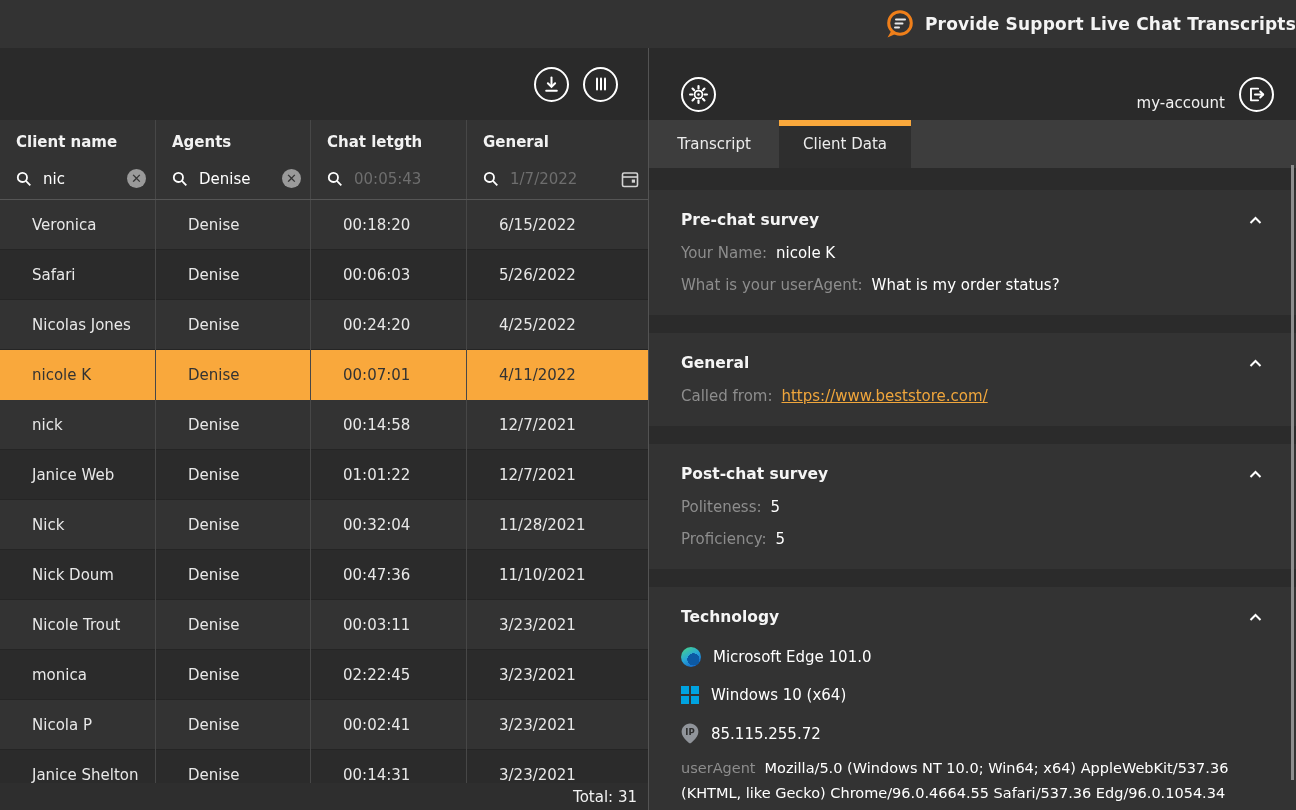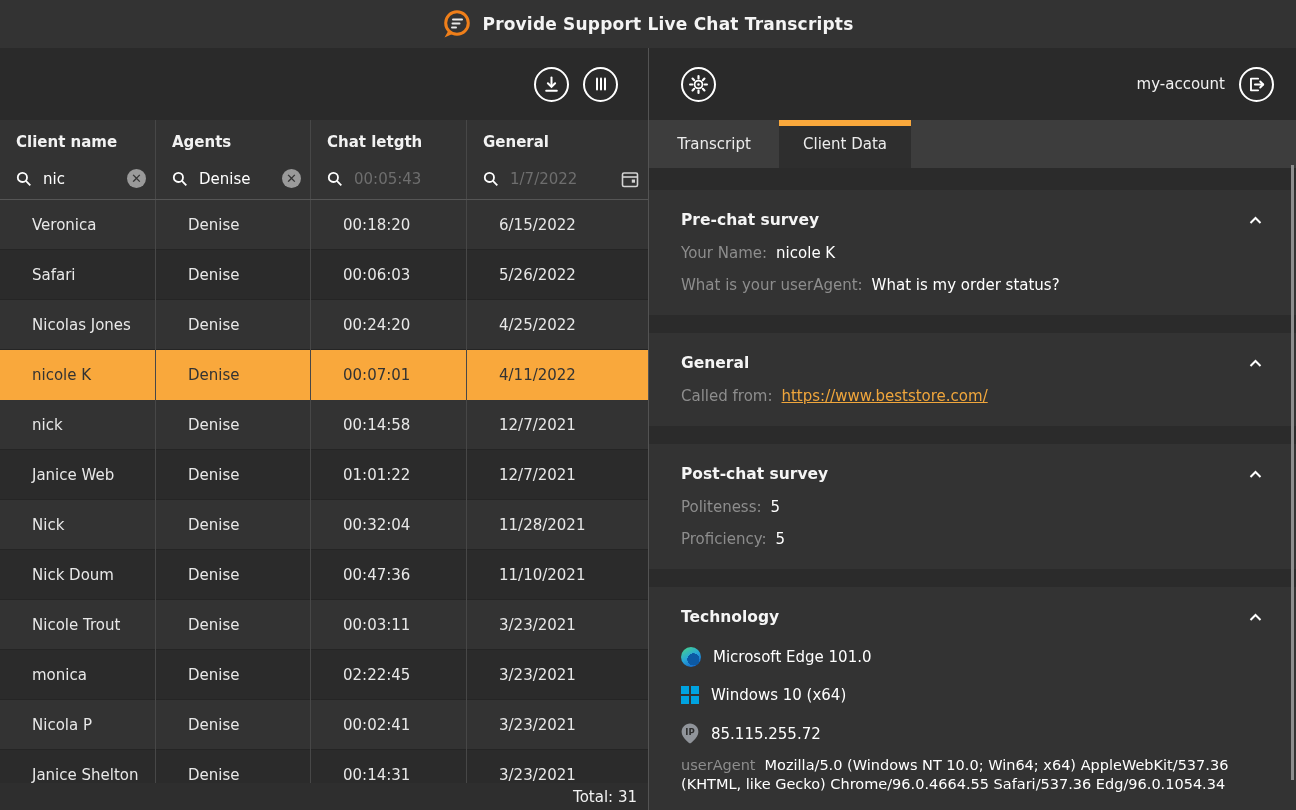--- a/index.html
+++ b/index.html
@@ -5,31 +5,31 @@
   :root{
     --accent:#f9a83c; --brand:#ef7f1a; --link:#f0a63c;
     --bg:#2b2b2b; --bg-dark:#2a2a2a; --bg-section:#333333;
     --divider:#474747; --label:#8d8d8d;
   }
   *{margin:0;padding:0;box-sizing:border-box}
   html,body{width:1296px;height:810px;overflow:hidden}
   body{background:var(--bg);font-family:"DejaVu Sans","Liberation Sans",sans-serif;color:#ececec;position:relative}
 
   
-  .topbar{position:absolute;top:0;left:0;width:1296px;height:48px;background:#333538;background:#333;display:flex;align-items:center;justify-content:center;gap:10px;z-index:10}
+  .topbar{position:absolute;top:0;left:0;width:1296px;height:48px;background:#333538;background:#333;display:flex;align-items:center;justify-content:flex-end;gap:10px;z-index:10}
   .topbar .title{font-weight:bold;font-size:17px;color:#f4f4f4;letter-spacing:.2px}
 
   
   .left-panel{position:absolute;top:48px;left:0;width:648px;height:762px;background:var(--bg)}
   .right-panel{position:absolute;top:48px;left:649px;width:647px;height:762px;background:var(--bg);overflow:hidden}
   .vdivider{position:absolute;top:48px;left:648px;width:1px;height:762px;background:#535353;z-index:9}
 
   
   .l-toolbar{height:72px;background:var(--bg-dark);display:flex;align-items:center;justify-content:flex-end;gap:14px;padding-right:30px}
-  .r-toolbar{height:72px;background:var(--bg-dark);display:flex;align-items:center;padding:0 22px 0 32px}
+  .r-toolbar{height:72px;background:var(--bg-dark);display:flex;align-items:flex-end;padding:0 22px 8px 32px}
   .r-toolbar .spacer{flex:1}
   .account-label{font-size:15px;color:#f2f2f2;margin-right:14px}
   .circle-btn{width:35px;height:35px;border:2px solid #fff;border-radius:50%;display:flex;align-items:center;justify-content:center;flex:0 0 auto;cursor:pointer}
 
   
   .theader{height:80px;background:#333;display:grid;grid-template-columns:156px 155px 156px 181px;border-bottom:1px solid #555}
   .th{padding:13px 0 0 16px;border-right:1px solid var(--divider);position:relative}
   .th:last-child{border-right:none}
   .th .label{display:block;font-weight:bold;font-size:15px;color:#f2f2f2}
   .filter{display:flex;align-items:center;gap:11px;margin-top:17px;height:22px}
@@ -56,21 +56,21 @@
   
   .content{padding-top:22px;background:var(--bg)}
   .panel-section{background:var(--bg-section);margin-bottom:18px;padding:18px 32px 20px}
   .sec-head{display:flex;align-items:center;justify-content:space-between}
   .sec-title{font-size:15.5px;font-weight:bold;color:#f5f5f5}
   .chevron{cursor:pointer;padding:2px}
   .field{margin-top:12px;font-size:15px;line-height:20px}
   .flabel{color:var(--label);margin-right:9px}
   .fvalue{color:#fff}
   a.fvalue{color:var(--link);text-decoration:underline;cursor:pointer}
-  .field.ua{font-size:14.5px;line-height:19px}
+  .field.ua{font-size:14.5px;line-height:25px}
   .tech-row{margin-top:19px;display:flex;align-items:center;gap:12px;font-size:15px;color:#fff}
 
   
   .edge-dot{width:20px;height:20px;border-radius:50%;background:radial-gradient(circle at 62% 62%, #0c59a4 0 34%, rgba(0,0,0,0) 35%),linear-gradient(150deg,#47d38a 5%,#27a7d8 48%,#1159c7 95%);flex:0 0 auto}
   .win-grid{width:18px;height:18px;display:grid;grid-template-columns:1fr 1fr;grid-template-rows:1fr 1fr;gap:2px;flex:0 0 auto}
   .win-grid i{background:#00a3e0}
   .ip-pin{flex:0 0 auto;display:flex}
 
   
   .scroll-thumb{position:absolute;right:2px;top:117px;width:3px;height:615px;background:#8d8d8d;z-index:8;cursor:pointer}

